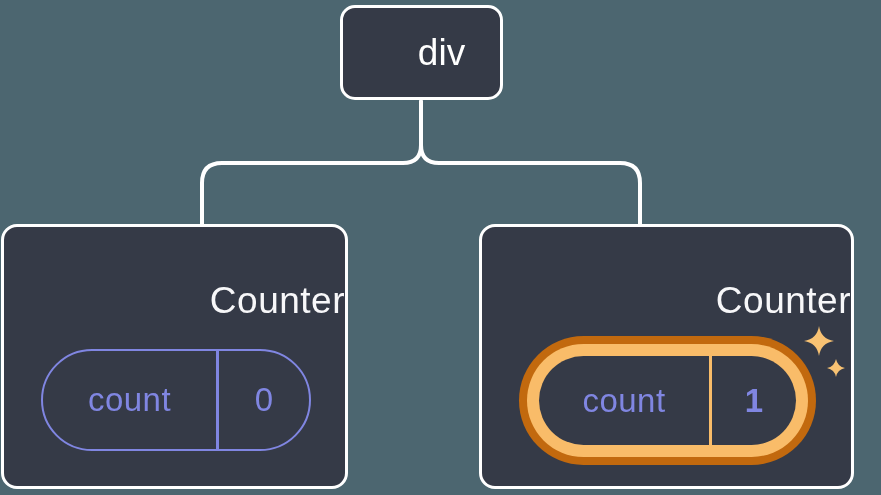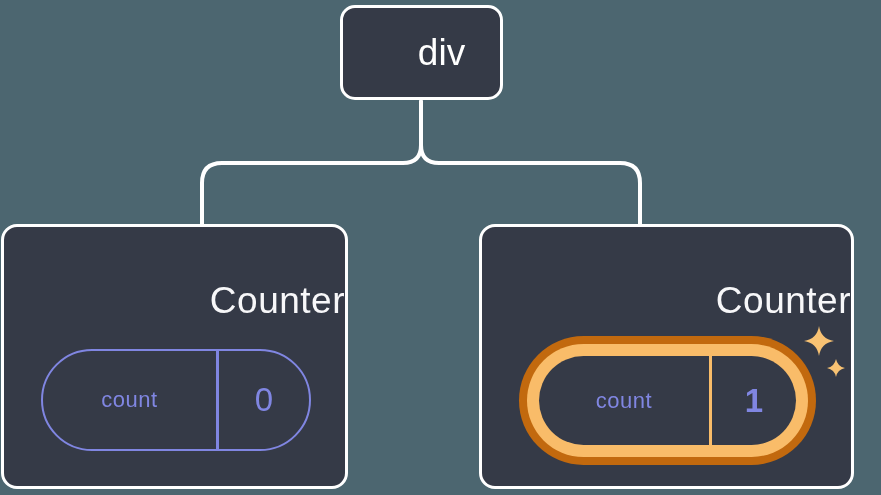--- a/index.html
+++ b/index.html
@@ -68,21 +68,21 @@
     position: absolute;
     left: 37px; top: 122px;
     width: 270px; height: 102px;
     border: 2.5px solid var(--state-accent, #8086E2);
     background: var(--node-fill, #353A47);
   }
   .key-cell {
     flex: 1;
     display: flex; align-items: center; justify-content: center;
     color: var(--state-accent, #8086E2);
-    font-size: 22px;
+    font-size: 33px;
     letter-spacing: 0.5px;
   }
   .value-cell {
     width: 90px;
     display: flex; align-items: center; justify-content: center;
     color: var(--state-accent, #8086E2);
     font-size: 33px;
   }
   .pill-divider { width: 3px; background: var(--state-accent, #8086E2); }
   

